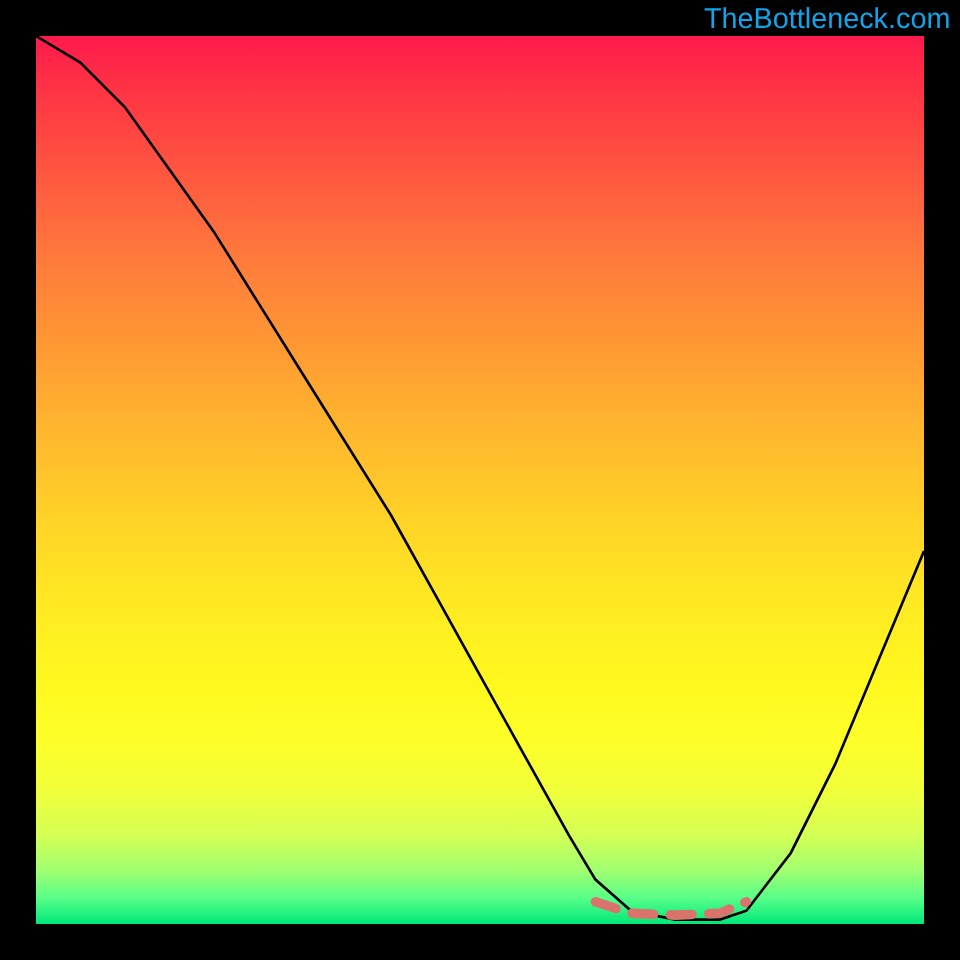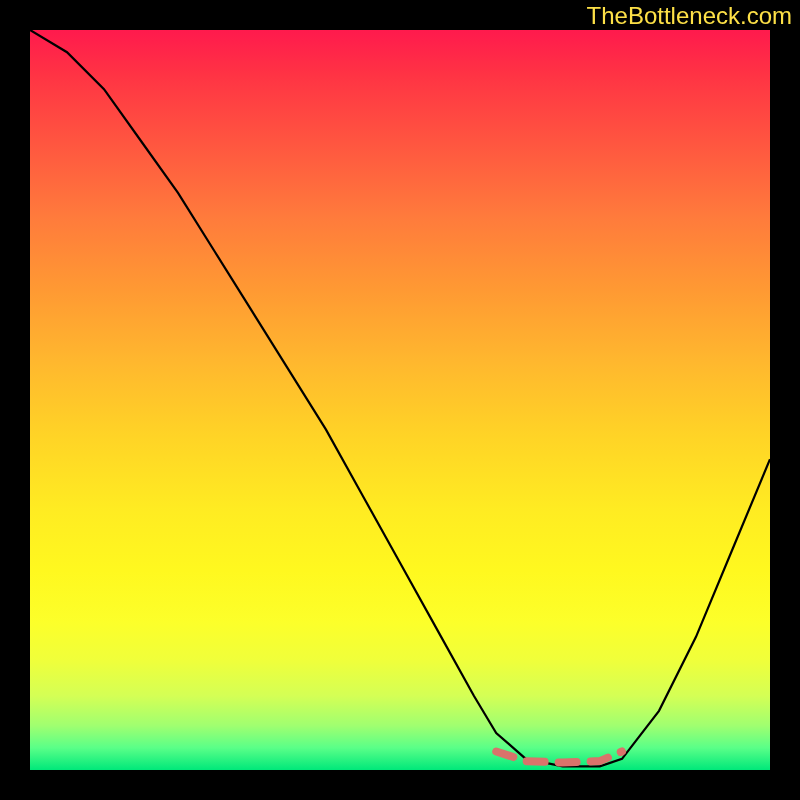--- a/index.html
+++ b/index.html
@@ -8,21 +8,21 @@
     height: 800px;
     background: #000;
     position: relative;
     overflow: hidden;
     font-family: Arial, sans-serif;
   }
   .watermark {
     position: absolute;
     top: 2px;
     right: 8px;
-    color: #fde047;
+    color: #0ea5e9;
     font-size: 24px;
     font-weight: normal;
     z-index: 10;
   }
   .plot-area {
     position: absolute;
     top: 30px;
     left: 30px;
     width: 740px;
     height: 740px;

